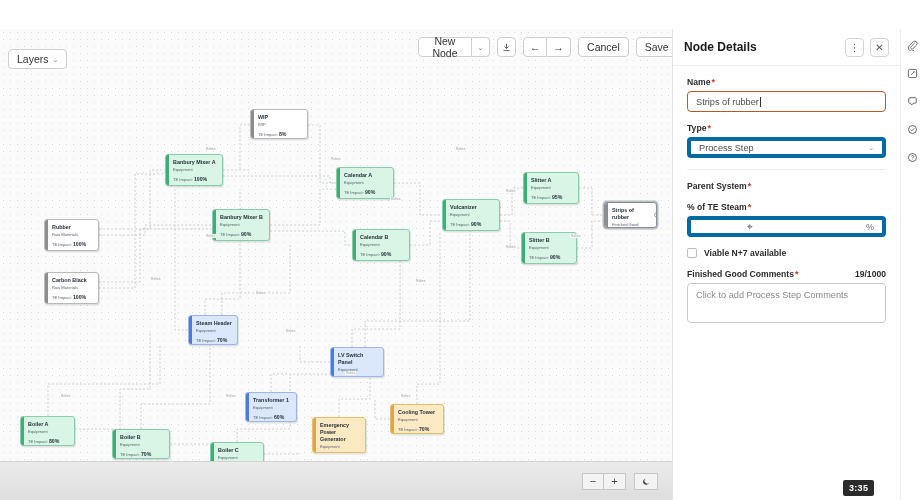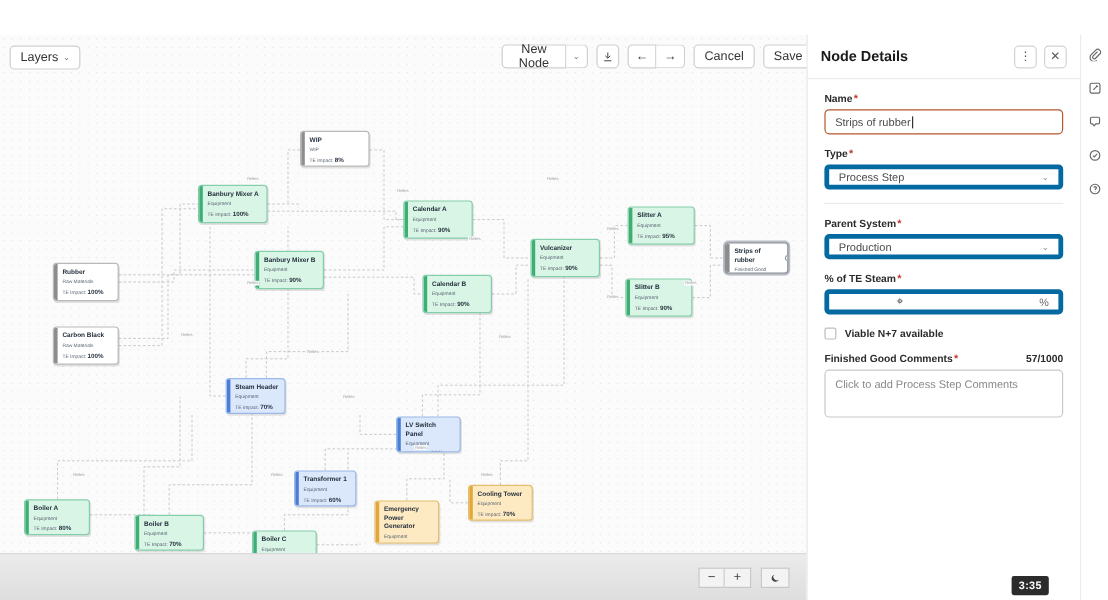--- a/index.html
+++ b/index.html
@@ -31,21 +31,21 @@
     border-radius: 50%; background: #21c45d; border: 1.5px solid #fff; }
 
   
   .canvas-wrap {
     position: absolute; top: 29px; left: 0; width: 672px; height: 432px;
     background: #fbfbfb;
     background-image: radial-gradient(#dcdcdc 0.6px, transparent 0.6px);
     background-size: 7px 7px;
     overflow: hidden;
   }
-  .canvas-toolbar-left { position: absolute; top: 9px; left: 8px; z-index: 5; }
+  .canvas-toolbar-left { position: absolute; top: 20px; left: 8px; z-index: 5; }
   .canvas-toolbar-right { position: absolute; top: 8px; left: 418px; z-index: 5; display: flex; gap: 7px; }
 
   .btn {
     background: #fff; border: 1px solid #cfcfcf; border-radius: 4px;
     font-size: 10.5px; color: #333; height: 20px; padding: 0 8px;
     display: inline-flex; align-items: center; justify-content: center; gap: 4px;
     font-family: "Liberation Sans", sans-serif; cursor: pointer;
   }
   .btn-group { display: flex; }
   .btn-group .btn { border-radius: 0; border-left-width: 0; }
@@ -396,24 +396,20 @@
         </div>
       </div>
 
       <div class="divider"></div>
 
       <div class="fgroup">
         <div class="flabel">
           <span>Parent System</span>
           <span class="req">*</span>
         </div>
-        <div class="field select">
-          <span>Production</span>
-          <span class="chev">⌄</span>
-        </div>
       </div>
 
       <div class="fgroup">
         <div class="flabel">
           <span>% of TE Steam</span>
           <span class="req">*</span>
         </div>
         <div class="field">
           <span></span>
           <span class="textcursor">⌖</span>
@@ -423,21 +419,21 @@
 
       <div class="checkrow">
         <span class="checkbox"></span>
         <span class="checklabel">Viable N+7 available</span>
       </div>
 
       <div class="fgroup">
         <div class="flabel">
           <span>Finished Good Comments</span>
           <span class="req">*</span>
-          <span class="counter">57/1000</span>
+          <span class="counter">19/1000</span>
         </div>
         <div class="textarea">Click to add Process Step Comments</div>
       </div>
 
     </div>
   </div>
 
   <div class="rail">
     <div class="rail-icon">
       <svg viewBox="0 0 16 16">

